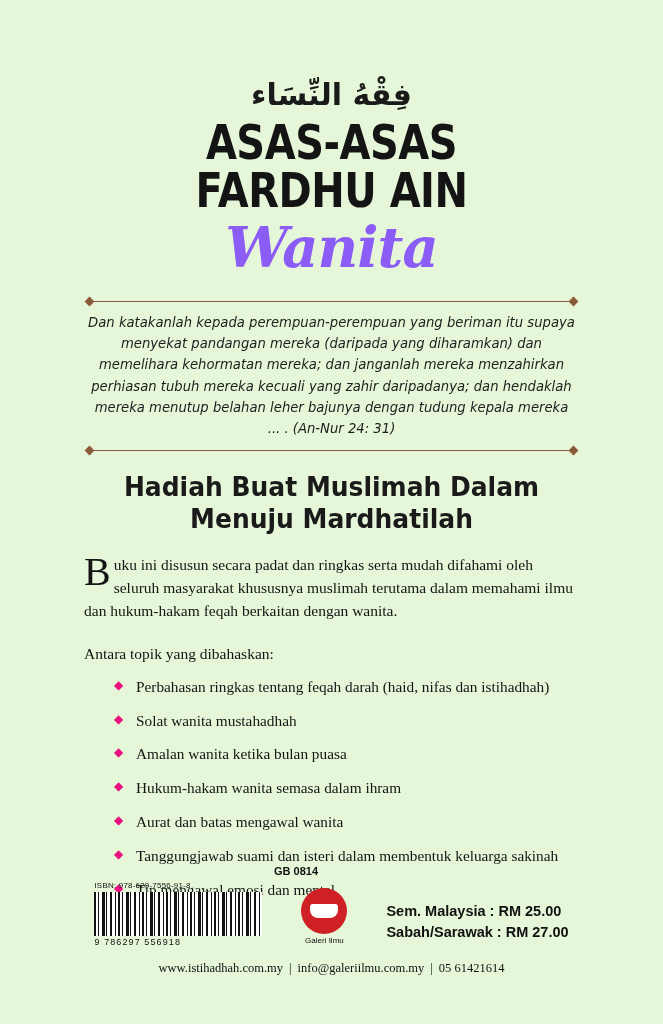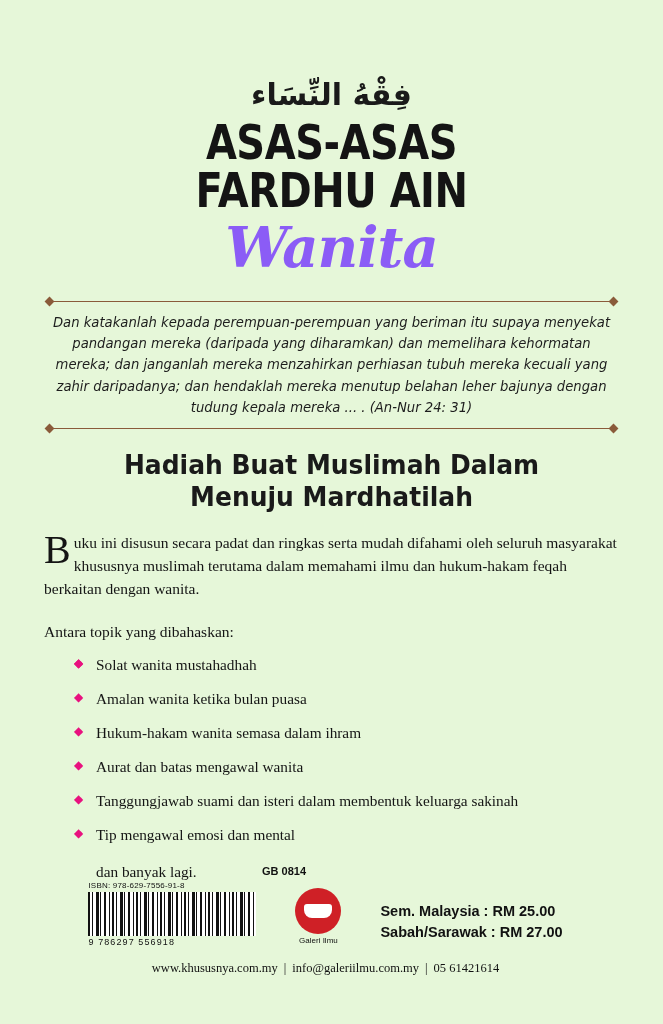--- a/index.html
+++ b/index.html
@@ -16,21 +16,21 @@
     width: 663px;
     height: 1024px;
     background: #e6f7d9;
     overflow: hidden;
     margin: 0 auto;
   }
   .inner {
     position: absolute;
     left: 0; right: 0;
     top: 0; bottom: 0;
-    padding: 0 44px;
+    padding: 0 84px;
   }
 
   
   .arabic-calligraphy {
     text-align: center;
     font-family: "DejaVu Sans", sans-serif;
     font-size: 30px;
     color: #1a1a1a;
     margin-top: 78px;
     line-height: 1.1;
@@ -155,21 +155,21 @@
     font-family: "Liberation Serif", serif;
     font-size: 15.3px;
     color: #141414;
     padding-left: 52px;
     margin-top: 18px;
   }
 
   
   .footer {
     position: absolute;
-    left: 40px;
+    left: 52px;
     right: 52px;
     bottom: 48px;
   }
   .footer-row {
     display: flex;
     align-items: flex-end;
     justify-content: center;
     gap: 30px;
   }
   .barcode-block {
@@ -282,21 +282,21 @@
       <div>Menuju Mardhatilah</div>
     </div>
 
     <div class="body-text">
       <span class="dropcap">B</span><span>uku ini disusun secara padat dan ringkas serta mudah difahami oleh seluruh masyarakat khususnya muslimah terutama dalam memahami ilmu dan hukum-hakam feqah berkaitan dengan wanita.</span>
     </div>
 
     <div class="antara">Antara topik yang dibahaskan:</div>
 
     <ul class="topics">
-      <li><span class="bullet">◆</span></li>
+      <li><span class="bullet">◆</span><span>Perbahasan ringkas tentang feqah darah (haid, nifas dan istihadhah)</span></li>
       <li><span class="bullet">◆</span><span>Solat wanita mustahadhah</span></li>
       <li><span class="bullet">◆</span><span>Amalan wanita ketika bulan puasa</span></li>
       <li><span class="bullet">◆</span><span>Hukum-hakam wanita semasa dalam ihram</span></li>
       <li><span class="bullet">◆</span><span>Aurat dan batas mengawal wanita</span></li>
       <li><span class="bullet">◆</span><span>Tanggungjawab suami dan isteri dalam membentuk keluarga sakinah</span></li>
       <li><span class="bullet">◆</span><span>Tip mengawal emosi dan mental</span></li>
     </ul>
 
     <div class="more-line">dan banyak lagi.</div>
   </div>
@@ -316,16 +316,16 @@
         <div class="logo-caption">Galeri Ilmu</div>
       </div>
 
       <div class="price-block">
         <div class="price-line">Sem. Malaysia : RM 25.00</div>
         <div class="price-line">Sabah/Sarawak : RM 27.00</div>
       </div>
     </div>
 
     <div class="contact">
-      <span>www.khususnya.com.my</span><span class="sep">|</span><span>info@galeriilmu.com.my</span><span class="sep">|</span><span>05 61421614</span>
+      <span>www.istihadhah.com.my</span><span class="sep">|</span><span>info@galeriilmu.com.my</span><span class="sep">|</span><span>05 61421614</span>
     </div>
   </div>
 </div>
 
 </body></html>

